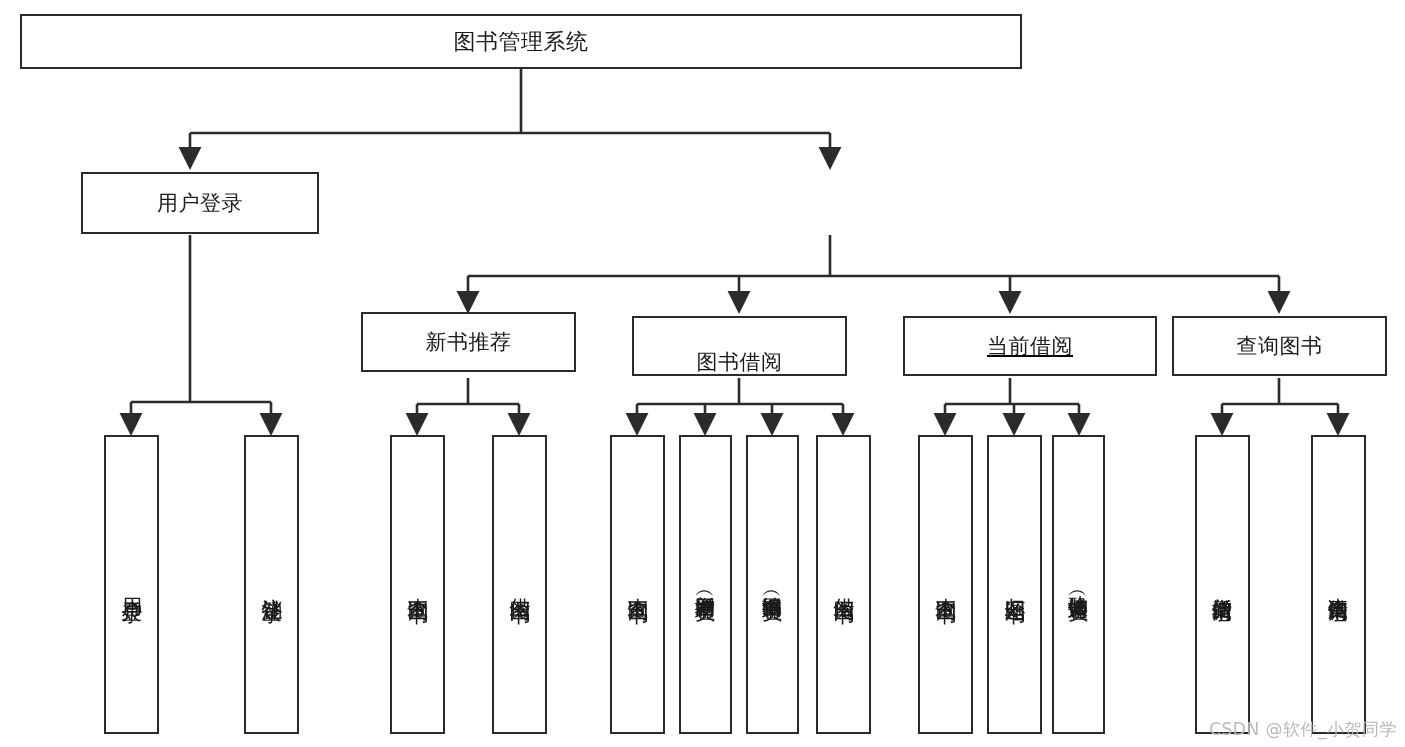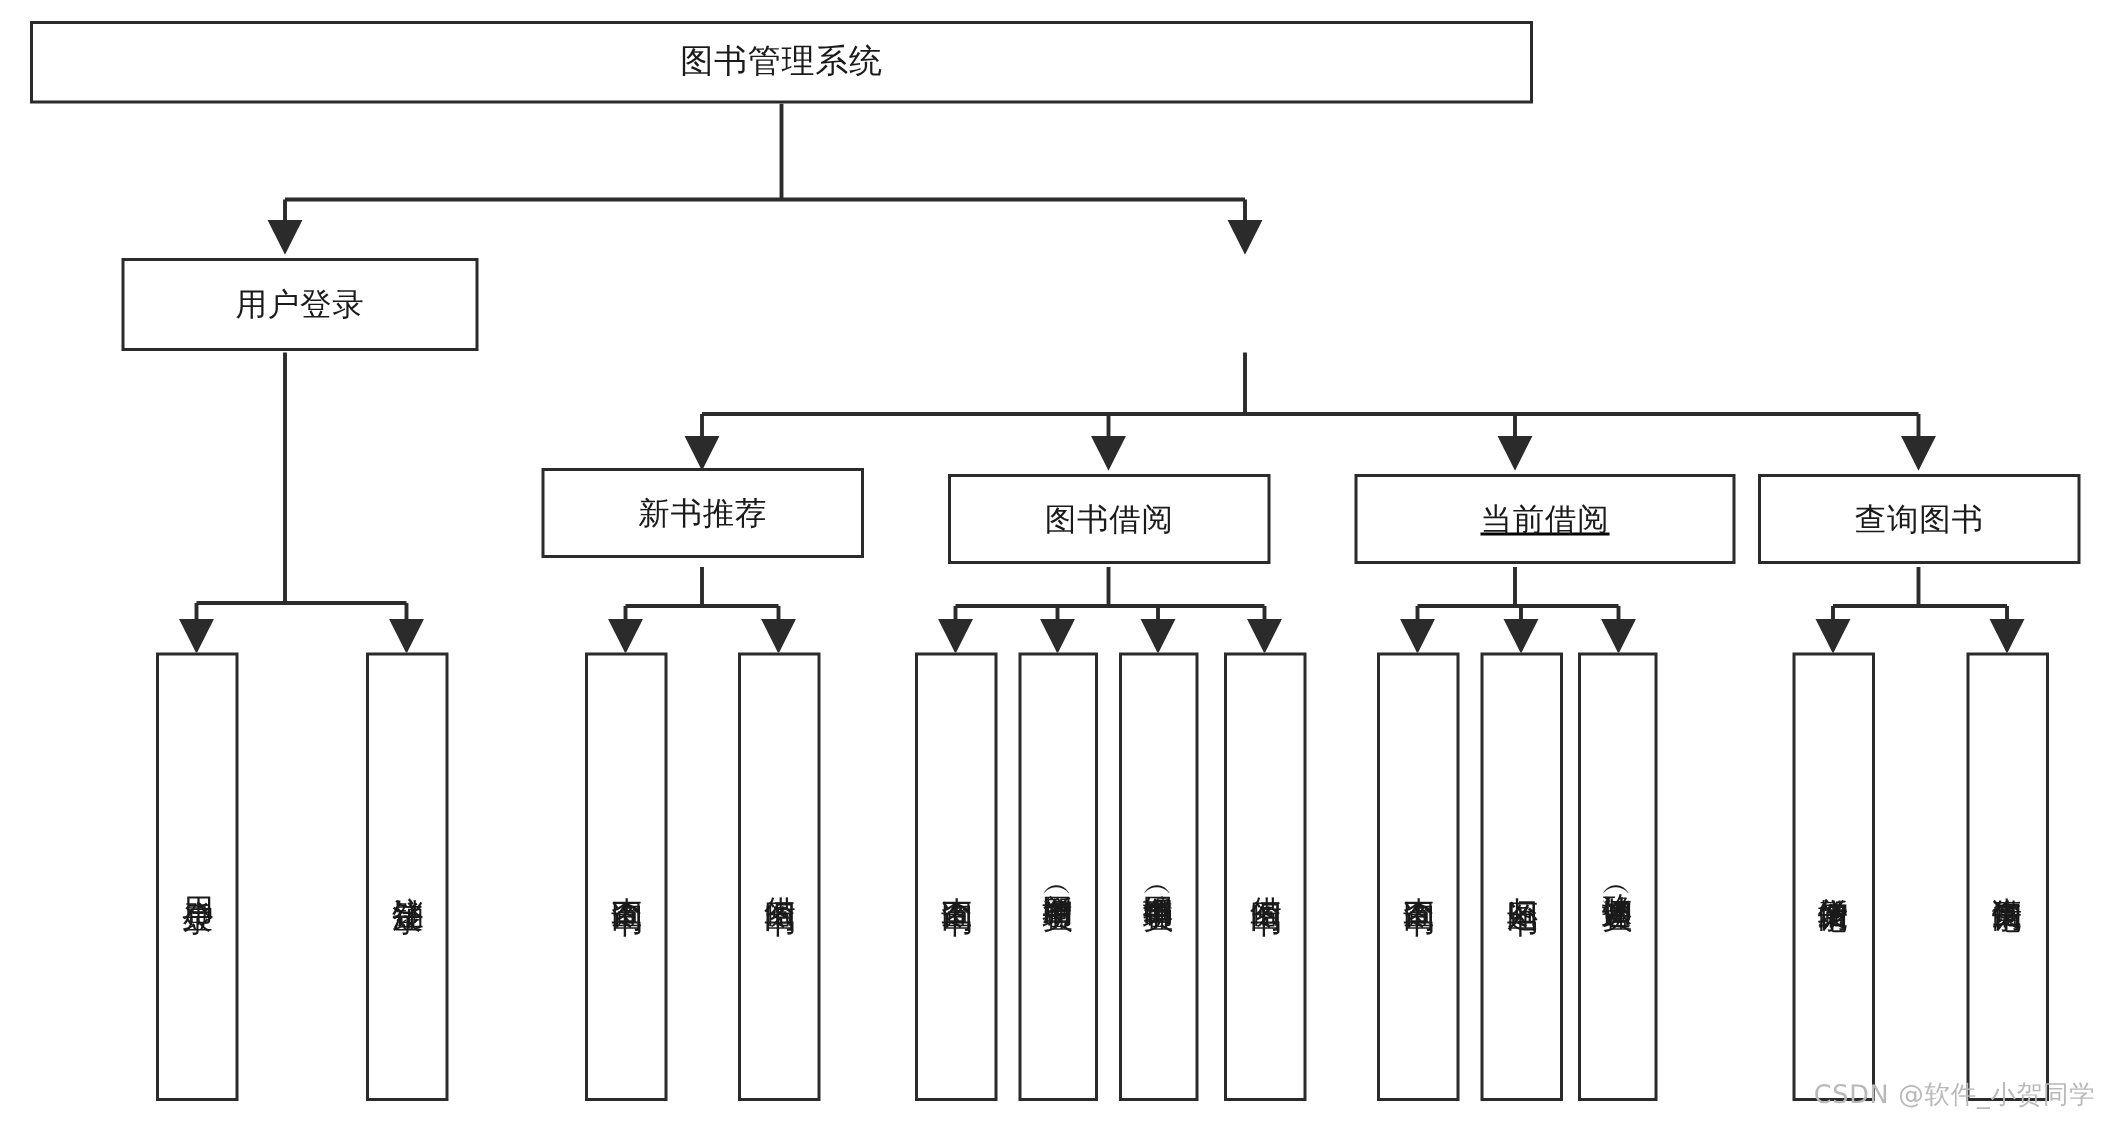--- a/index.html
+++ b/index.html
@@ -139,21 +139,21 @@
     <span class="lbl">图书管理系统</span>
   </div>
 
   <div class="node horiz" style="left:81px; top:172px; width:238px; height:62px;">
     <span class="lbl">用户登录</span>
   </div>
 
   <div class="node horiz" style="left:361px; top:312px; width:215px; height:60px;">
     <span class="lbl">新书推荐</span>
   </div>
-  <div class="node horiz" style="left:632px; top:316px; width:215px; height:60px;">
+  <div class="node horiz" style="left:632px; top:316px; width:215px; height:60px;align-items:flex-end;">
     <span class="lbl">图书借阅</span>
   </div>
   <div class="node horiz" style="left:903px; top:316px; width:254px; height:60px;text-decoration:underline;">
     <span class="lbl">当前借阅</span>
   </div>
   <div class="node horiz" style="left:1172px; top:316px; width:215px; height:60px;">
     <span class="lbl">查询图书</span>
   </div>
 
   <div class="node vert" style="left:104px; top:435px; width:55px; height:299px;">

